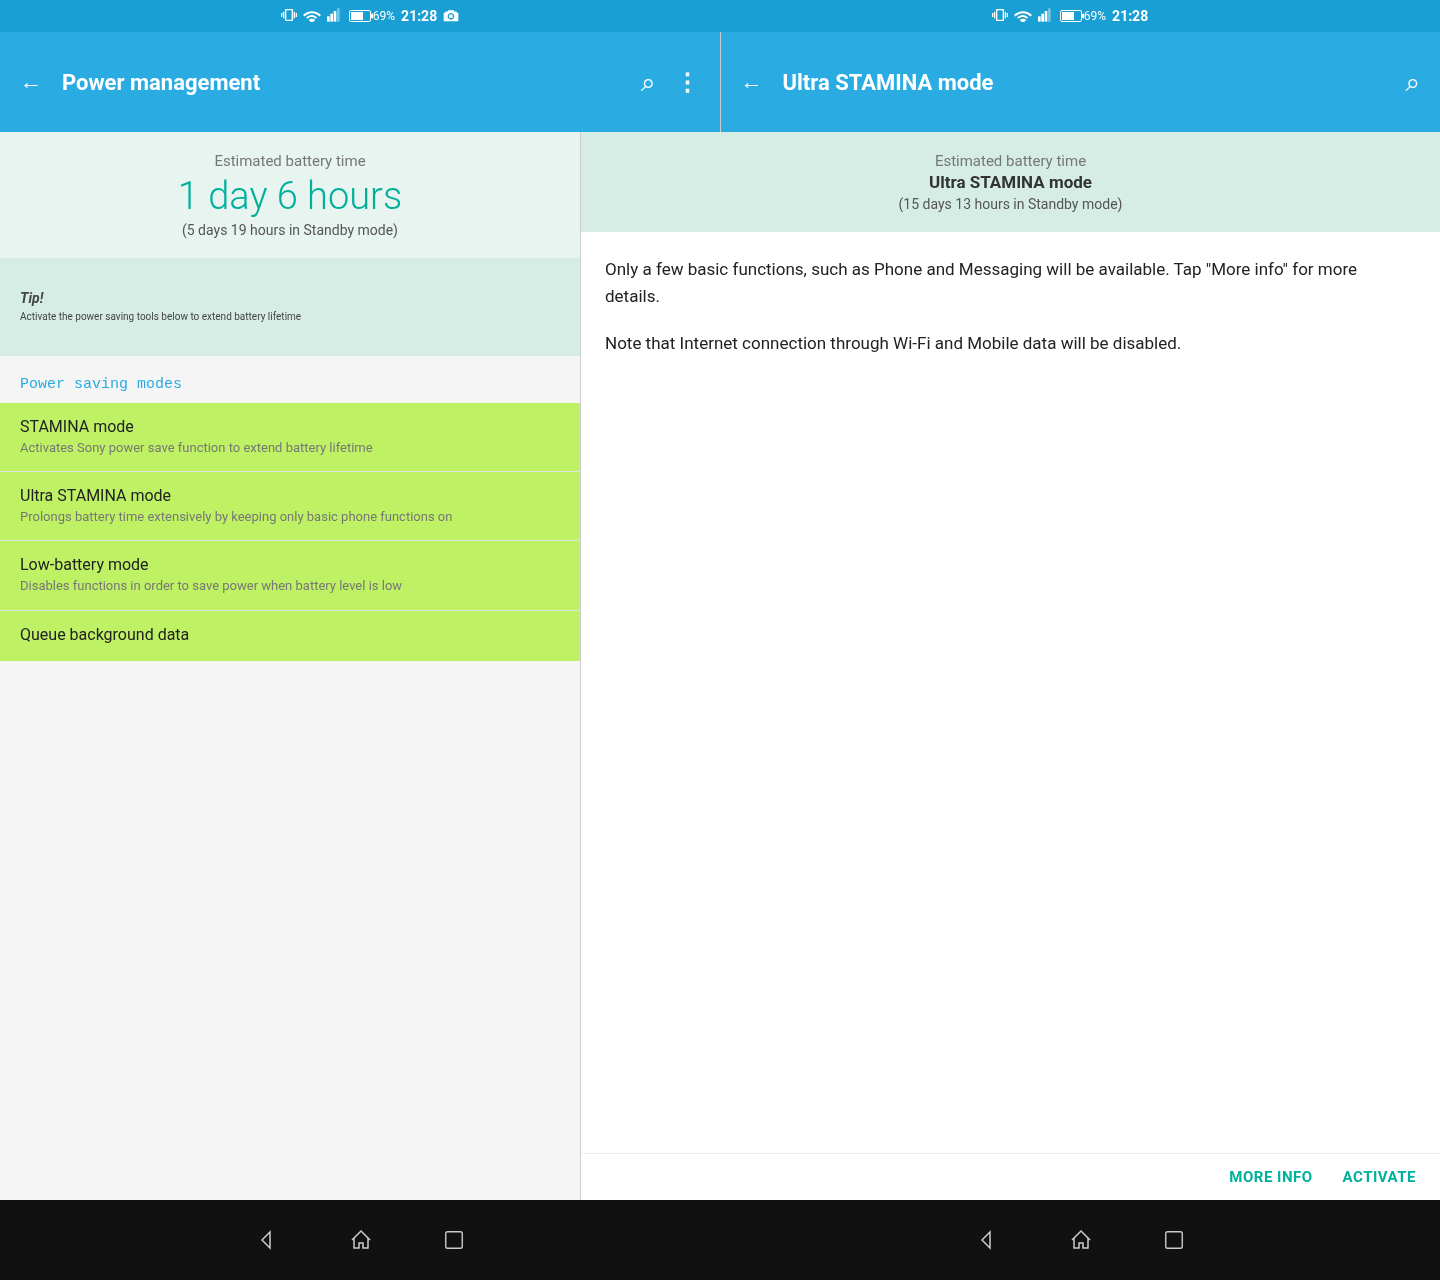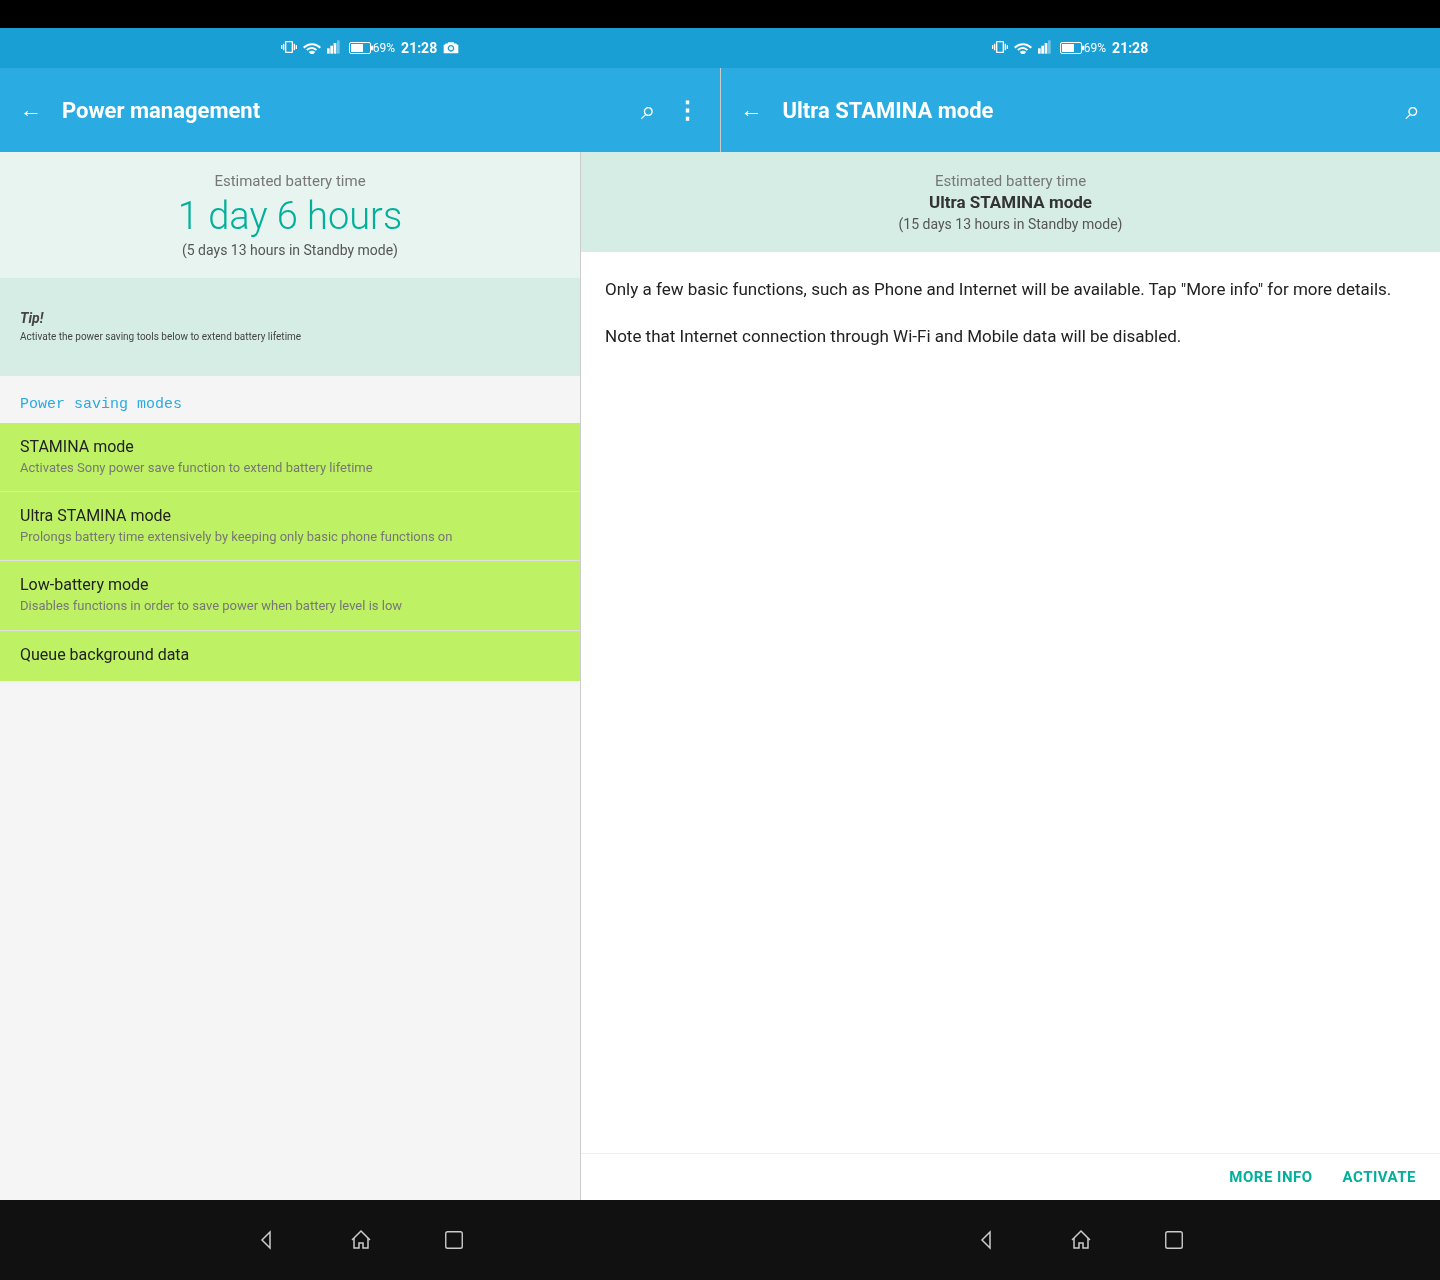--- a/index.html
+++ b/index.html
@@ -8,41 +8,40 @@
       height: 1280px;
       font-family: 'Roboto', Arial, sans-serif;
       overflow: hidden;
       display: flex;
       flex-direction: column;
       background: #000;
     }
 
     
     .status-bar {
-      height: 40px;
+      height: 32px;
       background: #1a9fd4;
       display: flex;
       align-items: center;
       justify-content: space-between;
       padding: 0 20px;
       color: white;
       font-size: 13px;
-      margin-top: 28px;
     }
     .status-bar-left, .status-bar-right {
       display: flex;
       align-items: center;
       gap: 6px;
     }
     .status-bar-left { width: 720px; justify-content: center; }
     .status-bar-right { width: 720px; justify-content: center; }
 
     
     .app-bars {
-      height: 84px;
+      height: 100px;
       background: #2aabe2;
       display: flex;
     }
     .app-bar {
       flex: 1;
       display: flex;
       align-items: center;
       padding: 0 20px;
       color: white;
     }
@@ -340,21 +339,21 @@
   </div>
 </div>
 
 <div class="main-content">
 
   <div class="left-panel">
 
     <div class="battery-summary">
       <div class="label">Estimated battery time</div>
       <div class="time-large">1 day 6 hours</div>
-      <div class="standby">(5 days 13 hours in Standby mode)</div>
+      <div class="standby">(5 days 19 hours in Standby mode)</div>
     </div>
 
     <div class="tip-box">
       <div class="tip-title">Tip!</div>
       <div class="tip-text">Activate the power saving tools below to extend battery lifetime</div>
     </div>
 
     <div class="section-header">Power saving modes</div>
 
     <div class="list-item">
@@ -378,21 +377,21 @@
 
   <div class="right-panel">
 
     <div class="right-battery-summary">
       <div class="label">Estimated battery time</div>
       <div class="mode-label">Ultra STAMINA mode</div>
       <div class="standby">(15 days 13 hours in Standby mode)</div>
     </div>
 
     <div class="right-description">
-      <p>Only a few basic functions, such as Phone and Internet will be available. Tap "More info" for more details.</p>
+      <p>Only a few basic functions, such as Phone and Messaging will be available. Tap "More info" for more details.</p>
       <p>Note that Internet connection through Wi-Fi and Mobile data will be disabled.</p>
     </div>
 
     <div class="right-actions">
       <span class="action-btn">MORE INFO</span>
       <span class="action-btn">ACTIVATE</span>
     </div>
   </div>
 </div>
 

